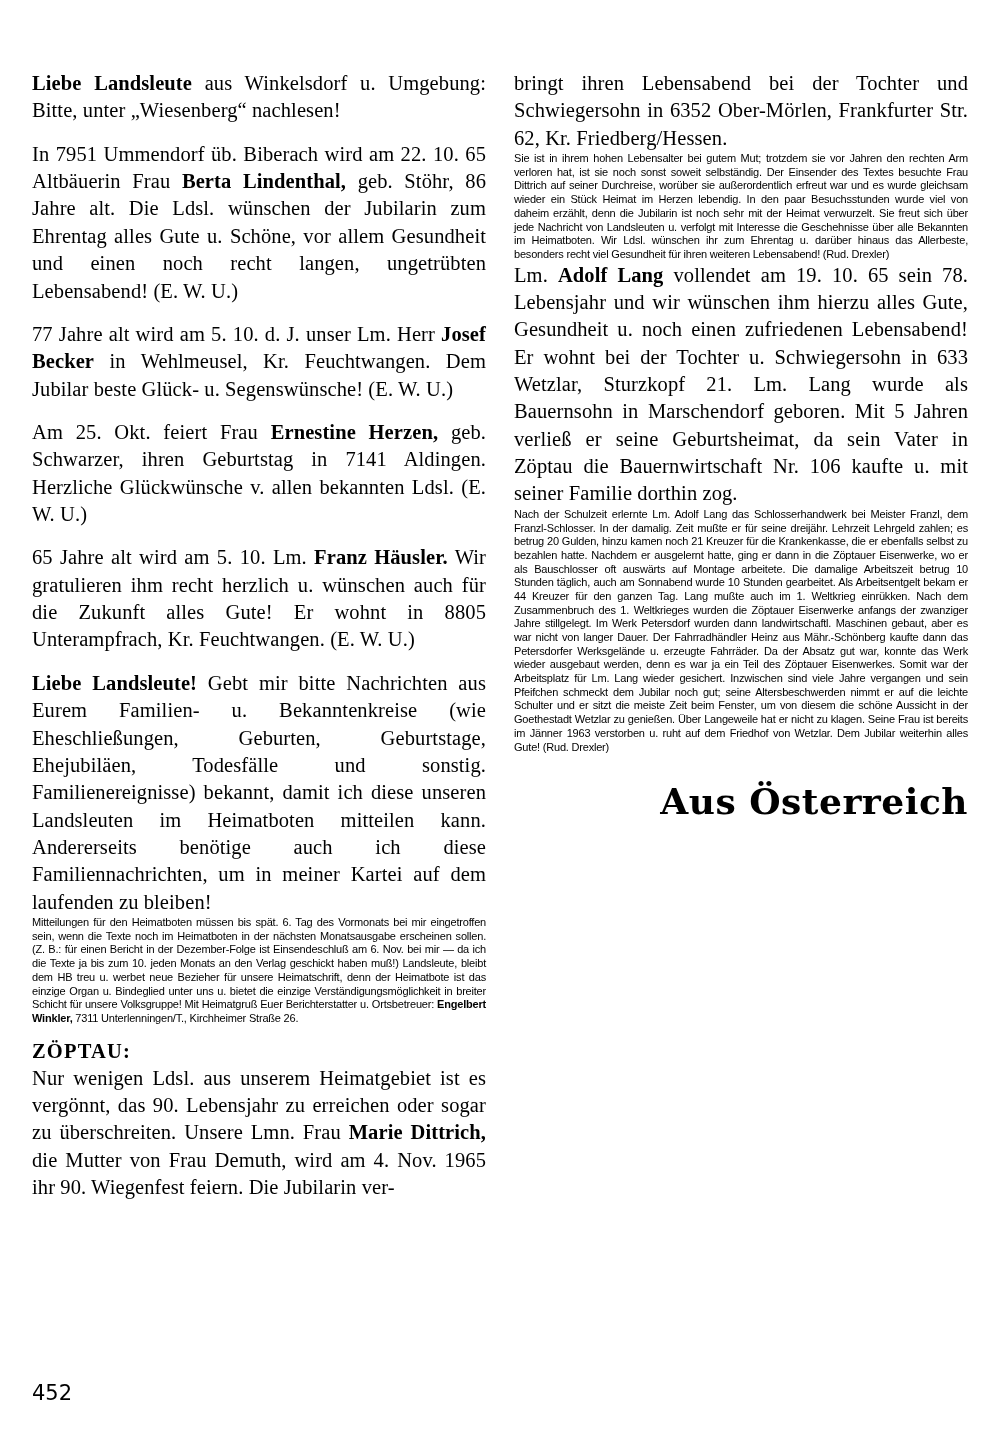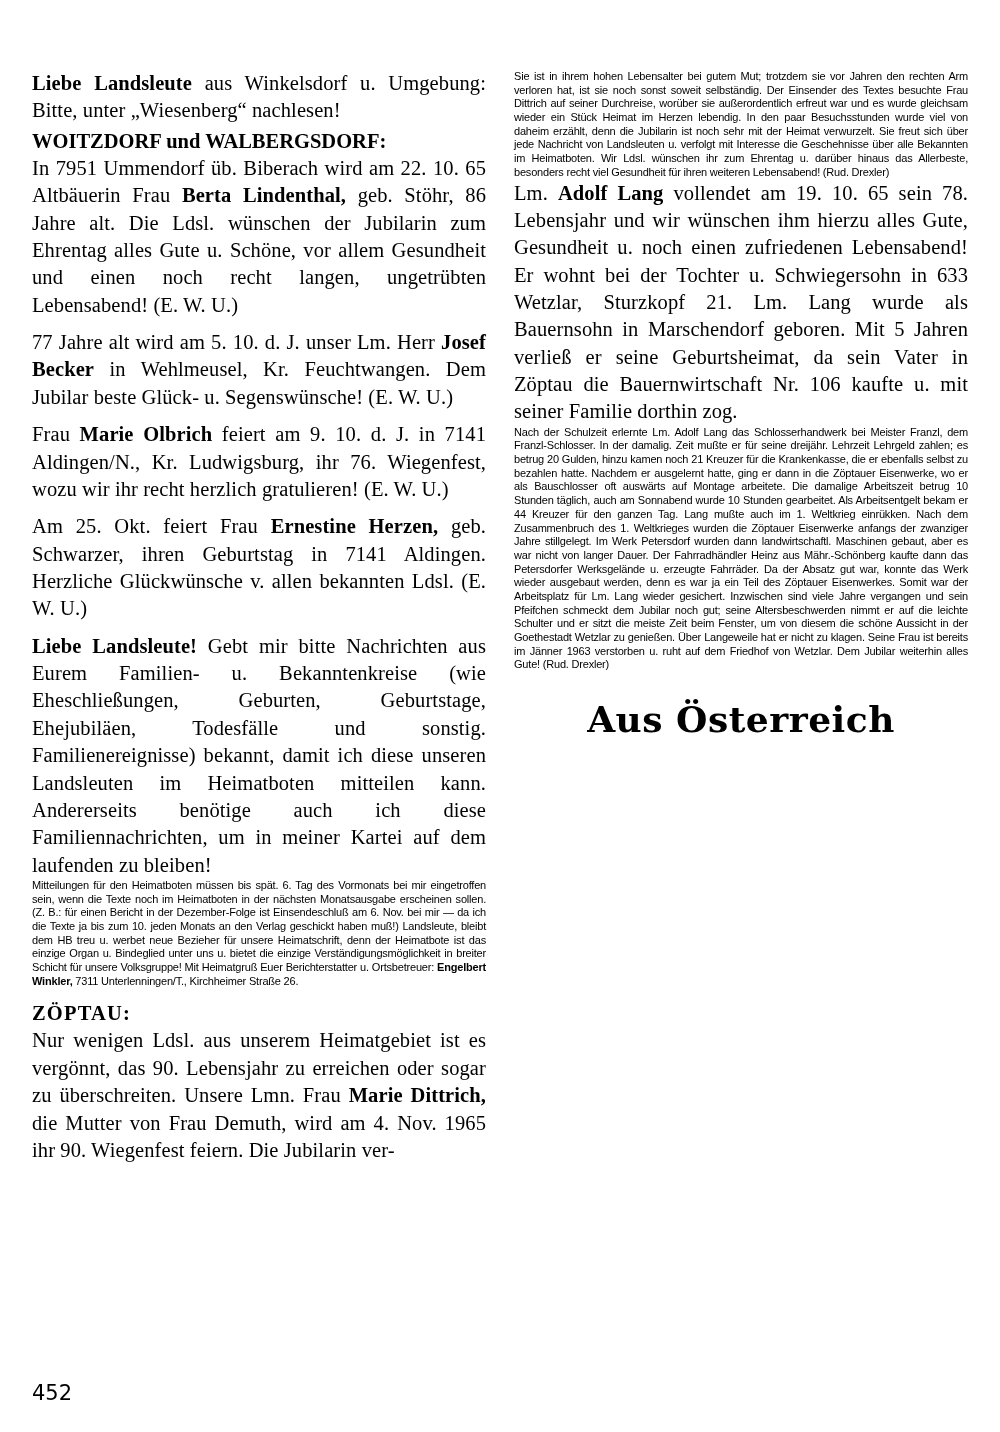--- a/index.html
+++ b/index.html
@@ -67,73 +67,73 @@
     font-size: 20.5px;
     font-weight: bold;
     letter-spacing: 1.2px;
     margin: 14px 0 2px 0;
     font-family: Liberation Serif, serif;
   }
   .fraktur-head {
     font-family: "DejaVu Serif", serif;
     font-size: 36px;
     font-weight: bold;
-    text-align: center;
+    text-align: right;
     letter-spacing: 0.5px;
     margin: 26px 0 14px 0;
   }
   .sub-head {
     font-family: "DejaVu Sans", sans-serif;
     font-size: 17px;
     font-weight: bold;
     margin: 0 0 6px 0;
   }
   .page-number {
     position: absolute;
     left: 32px;
     bottom: 27px;
     font-family: "DejaVu Sans", sans-serif;
     font-size: 21px;
     font-weight: normal;
   }
-  .para + .para { margin-top: 10px; }
+  .para + .para { margin-top: 16px; }
 </style>
 </head>
 <body>
 
 <div class="page">
   <div class="columns">
 
     <div class="col">
 
       <p class="big para"><b>Liebe Landsleute</b><span> aus Winkelsdorf u. Umgebung: Bitte, unter „Wiesenberg“ nachlesen!</span></p>
 
-      <p class="heading">WOITZDORF und WALBERGSDORF:</p>
 
       <p class="big para"><span>In 7951 Ummendorf üb. Biberach wird am 22. 10. 65 Altbäuerin Frau </span><b>Berta Lindenthal,</b><span> geb. Stöhr, 86 Jahre alt. Die Ldsl. wünschen der Jubilarin zum Ehrentag alles Gute u. Schöne, vor allem Gesundheit und einen noch recht langen, ungetrübten Lebensabend! (E. W. U.)</span></p>
 
       <p class="big para"><span>77 Jahre alt wird am 5. 10. d. J. unser Lm. Herr </span><b>Josef Becker</b><span> in Wehlmeusel, Kr. Feuchtwangen. Dem Jubilar beste Glück- u. Segenswünsche! (E. W. U.)</span></p>
 
-      <p class="big para"><span>Frau </span><b>Marie Olbrich</b><span> feiert am 9. 10. d. J. in 7141 Aldingen/N., Kr. Ludwigsburg, ihr 76. Wiegenfest, wozu wir ihr recht herzlich gratulieren! (E. W. U.)</span></p>
 
       <p class="big para"><span>Am 25. Okt. feiert Frau </span><b>Ernestine Herzen,</b><span> geb. Schwarzer, ihren Geburtstag in 7141 Aldingen. Herzliche Glückwünsche v. allen bekannten Ldsl. (E. W. U.)</span></p>
 
+      <p class="big para"><span>65 Jahre alt wird am 5. 10. Lm. </span><b>Franz Häusler.</b><span> Wir gratulieren ihm recht herzlich u. wünschen auch für die Zukunft alles Gute! Er wohnt in 8805 Unterampfrach, Kr. Feuchtwangen. (E. W. U.)</span></p>
 
       <p class="big para"><b>Liebe Landsleute!</b><span> Gebt mir bitte Nachrichten aus Eurem Familien- u. Bekanntenkreise (wie Eheschließungen, Geburten, Geburtstage, Ehejubiläen, Todesfälle und sonstig. Familienereignisse) bekannt, damit ich diese unseren Landsleuten im Heimatboten mitteilen kann. Andererseits benötige auch ich diese Familiennachrichten, um in meiner Kartei auf dem laufenden zu bleiben!</span></p>
 
       <p class="small"><span>Mitteilungen für den Heimatboten müssen bis spät. 6. Tag des Vormonats bei mir eingetroffen sein, wenn die Texte noch im Heimatboten in der nächsten Monatsausgabe erscheinen sollen. (Z. B.: für einen Bericht in der Dezember-Folge ist Einsendeschluß am 6. Nov. bei mir — da ich die Texte ja bis zum 10. jeden Monats an den Verlag geschickt haben muß!) Landsleute, bleibt dem HB treu u. werbet neue Bezieher für unsere Heimatschrift, denn der Heimatbote ist das einzige Organ u. Bindeglied unter uns u. bietet die einzige Verständigungsmöglichkeit in breiter Schicht für unsere Volksgruppe! Mit Heimatgruß Euer Berichterstatter u. Ortsbetreuer: </span><b>Engelbert Winkler,</b><span> 7311 Unterlenningen/T., Kirchheimer Straße 26.</span></p>
 
       <p class="section-head">ZÖPTAU:</p>
 
       <p class="big para"><span>Nur wenigen Ldsl. aus unserem Heimatgebiet ist es vergönnt, das 90. Lebensjahr zu erreichen oder sogar zu überschreiten. Unsere Lmn. Frau </span><b>Marie Dittrich,</b><span> die Mutter von Frau Demuth, wird am 4. Nov. 1965 ihr 90. Wiegenfest feiern. Die Jubilarin ver-</span></p>
 
     </div>
 
     <div class="col">
 
+      <p class="big para">bringt ihren Lebensabend bei der Tochter und Schwiegersohn in 6352 Ober-Mörlen, Frankfurter Str. 62, Kr. Friedberg/Hessen.</p>
 
       <p class="small">Sie ist in ihrem hohen Lebensalter bei gutem Mut; trotzdem sie vor Jahren den rechten Arm verloren hat, ist sie noch sonst soweit selbständig. Der Einsender des Textes besuchte Frau Dittrich auf seiner Durchreise, worüber sie außerordentlich erfreut war und es wurde gleichsam wieder ein Stück Heimat im Herzen lebendig. In den paar Besuchsstunden wurde viel von daheim erzählt, denn die Jubilarin ist noch sehr mit der Heimat verwurzelt. Sie freut sich über jede Nachricht von Landsleuten u. verfolgt mit Interesse die Geschehnisse über alle Bekannten im Heimatboten. Wir Ldsl. wünschen ihr zum Ehrentag u. darüber hinaus das Allerbeste, besonders recht viel Gesundheit für ihren weiteren Lebensabend! (Rud. Drexler)</p>
 
       <p class="big para"><span>Lm. </span><b>Adolf Lang</b><span> vollendet am 19. 10. 65 sein 78. Lebensjahr und wir wünschen ihm hierzu alles Gute, Gesundheit u. noch einen zufriedenen Lebensabend! Er wohnt bei der Tochter u. Schwiegersohn in 633 Wetzlar, Sturzkopf 21. Lm. Lang wurde als Bauernsohn in Marschendorf geboren. Mit 5 Jahren verließ er seine Geburtsheimat, da sein Vater in Zöptau die Bauernwirtschaft Nr. 106 kaufte u. mit seiner Familie dorthin zog.</span></p>
 
       <p class="small">Nach der Schulzeit erlernte Lm. Adolf Lang das Schlosserhandwerk bei Meister Franzl, dem Franzl-Schlosser. In der damalig. Zeit mußte er für seine dreijähr. Lehrzeit Lehrgeld zahlen; es betrug 20 Gulden, hinzu kamen noch 21 Kreuzer für die Krankenkasse, die er ebenfalls selbst zu bezahlen hatte. Nachdem er ausgelernt hatte, ging er dann in die Zöptauer Eisenwerke, wo er als Bauschlosser oft auswärts auf Montage arbeitete. Die damalige Arbeitszeit betrug 10 Stunden täglich, auch am Sonnabend wurde 10 Stunden gearbeitet. Als Arbeitsentgelt bekam er 44 Kreuzer für den ganzen Tag. Lang mußte auch im 1. Weltkrieg einrükken. Nach dem Zusammenbruch des 1. Weltkrieges wurden die Zöptauer Eisenwerke anfangs der zwanziger Jahre stillgelegt. Im Werk Petersdorf wurden dann landwirtschaftl. Maschinen gebaut, aber es war nicht von langer Dauer. Der Fahrradhändler Heinz aus Mähr.-Schönberg kaufte dann das Petersdorfer Werksgelände u. erzeugte Fahrräder. Da der Absatz gut war, konnte das Werk wieder ausgebaut werden, denn es war ja ein Teil des Zöptauer Eisenwerkes. Somit war der Arbeitsplatz für Lm. Lang wieder gesichert. Inzwischen sind viele Jahre vergangen und sein Pfeifchen schmeckt dem Jubilar noch gut; seine Altersbeschwerden nimmt er auf die leichte Schulter und er sitzt die meiste Zeit beim Fenster, um von diesem die schöne Aussicht in der Goethestadt Wetzlar zu genießen. Über Langeweile hat er nicht zu klagen. Seine Frau ist bereits im Jänner 1963 verstorben u. ruht auf dem Friedhof von Wetzlar. Dem Jubilar weiterhin alles Gute! (Rud. Drexler)</p>
 
       <h2 class="fraktur-head">Aus Österreich</h2>
 
 

